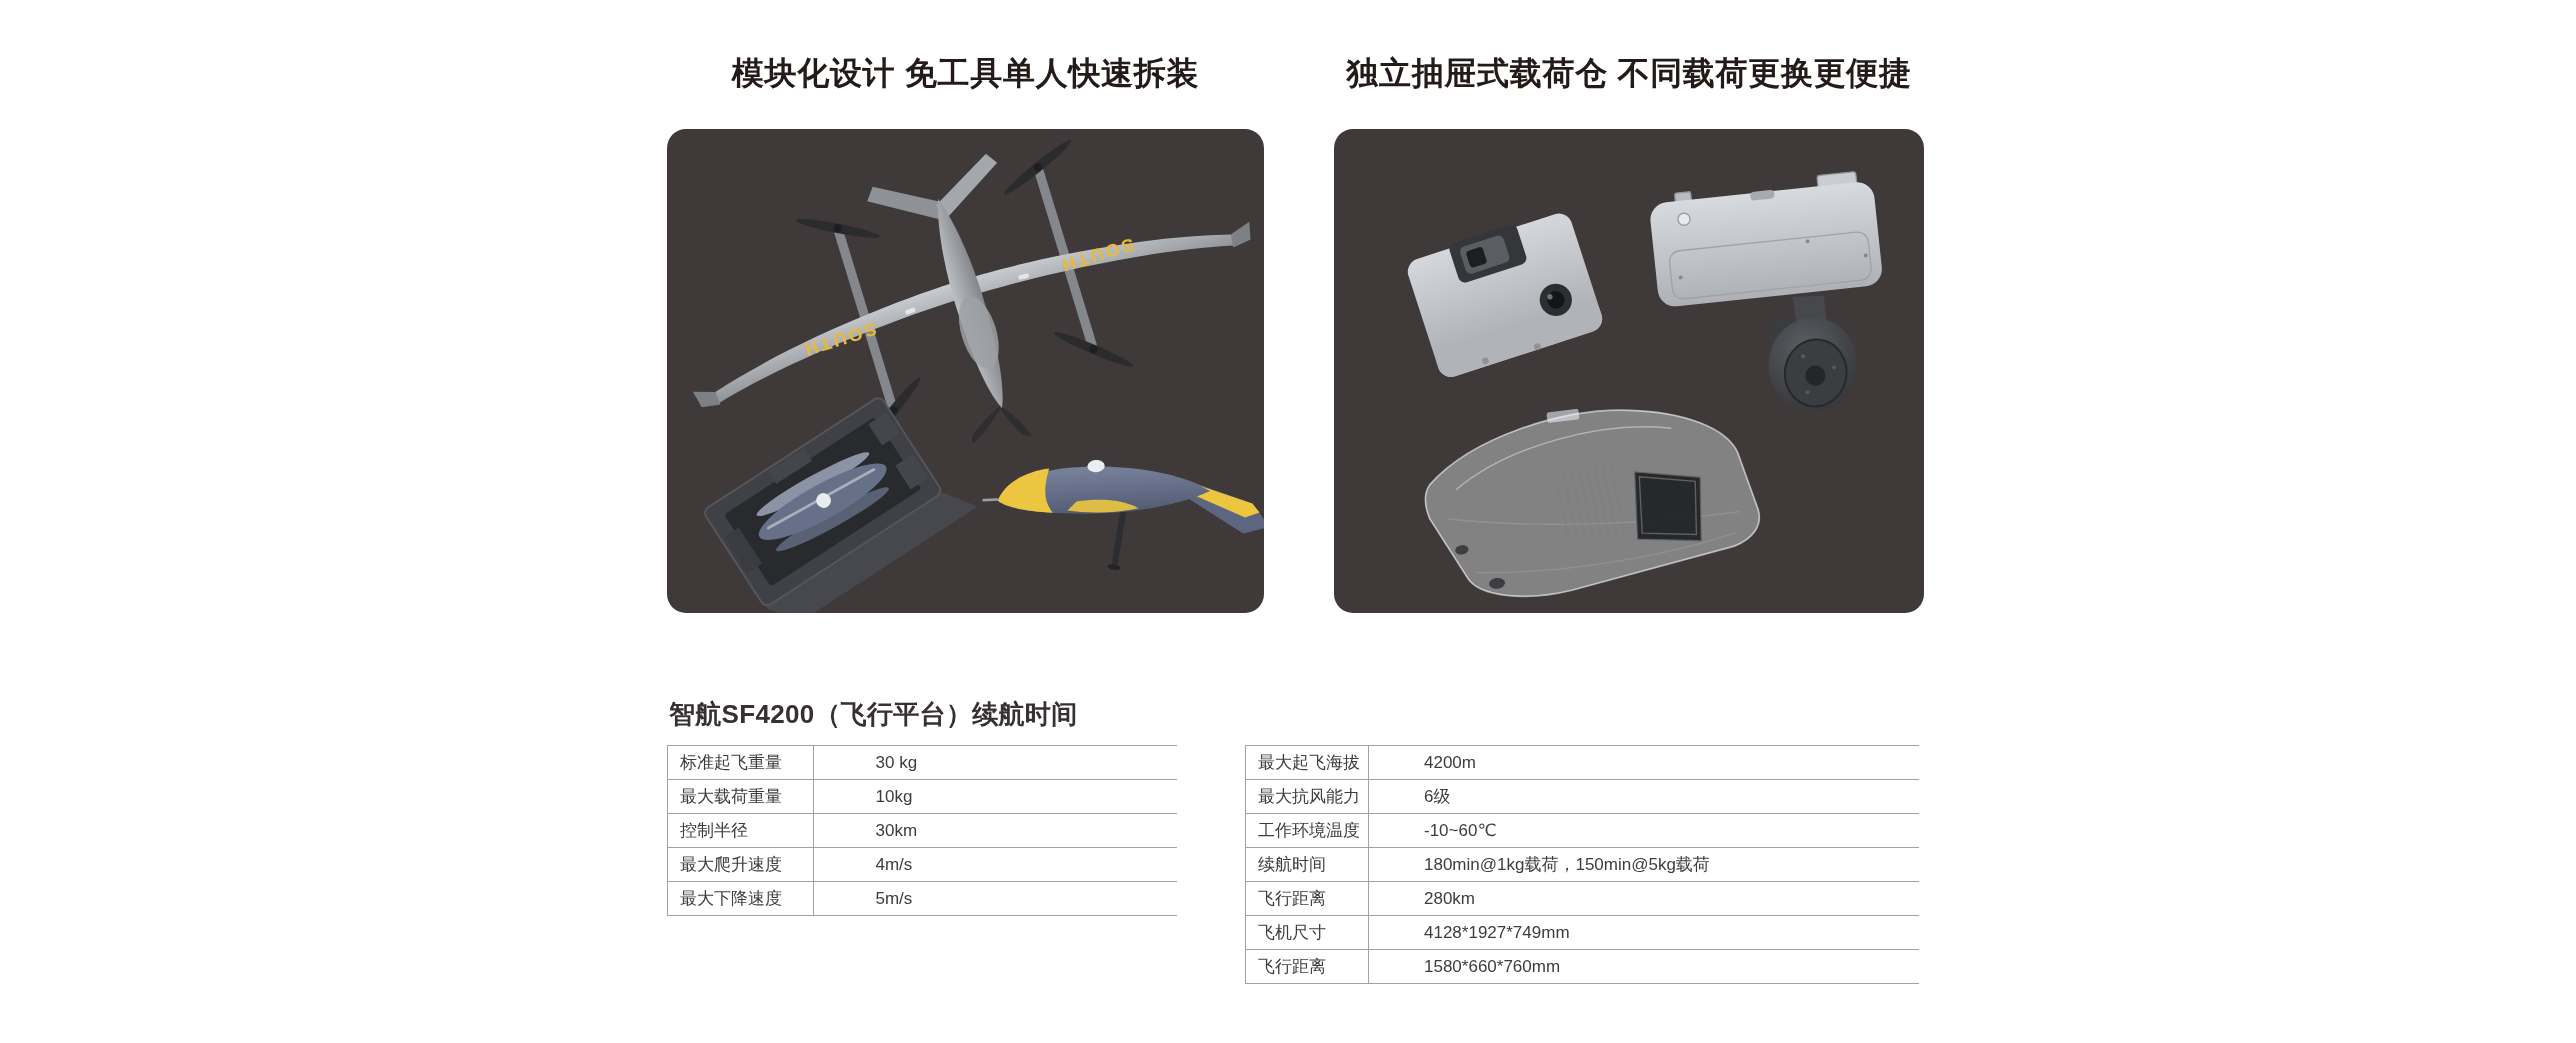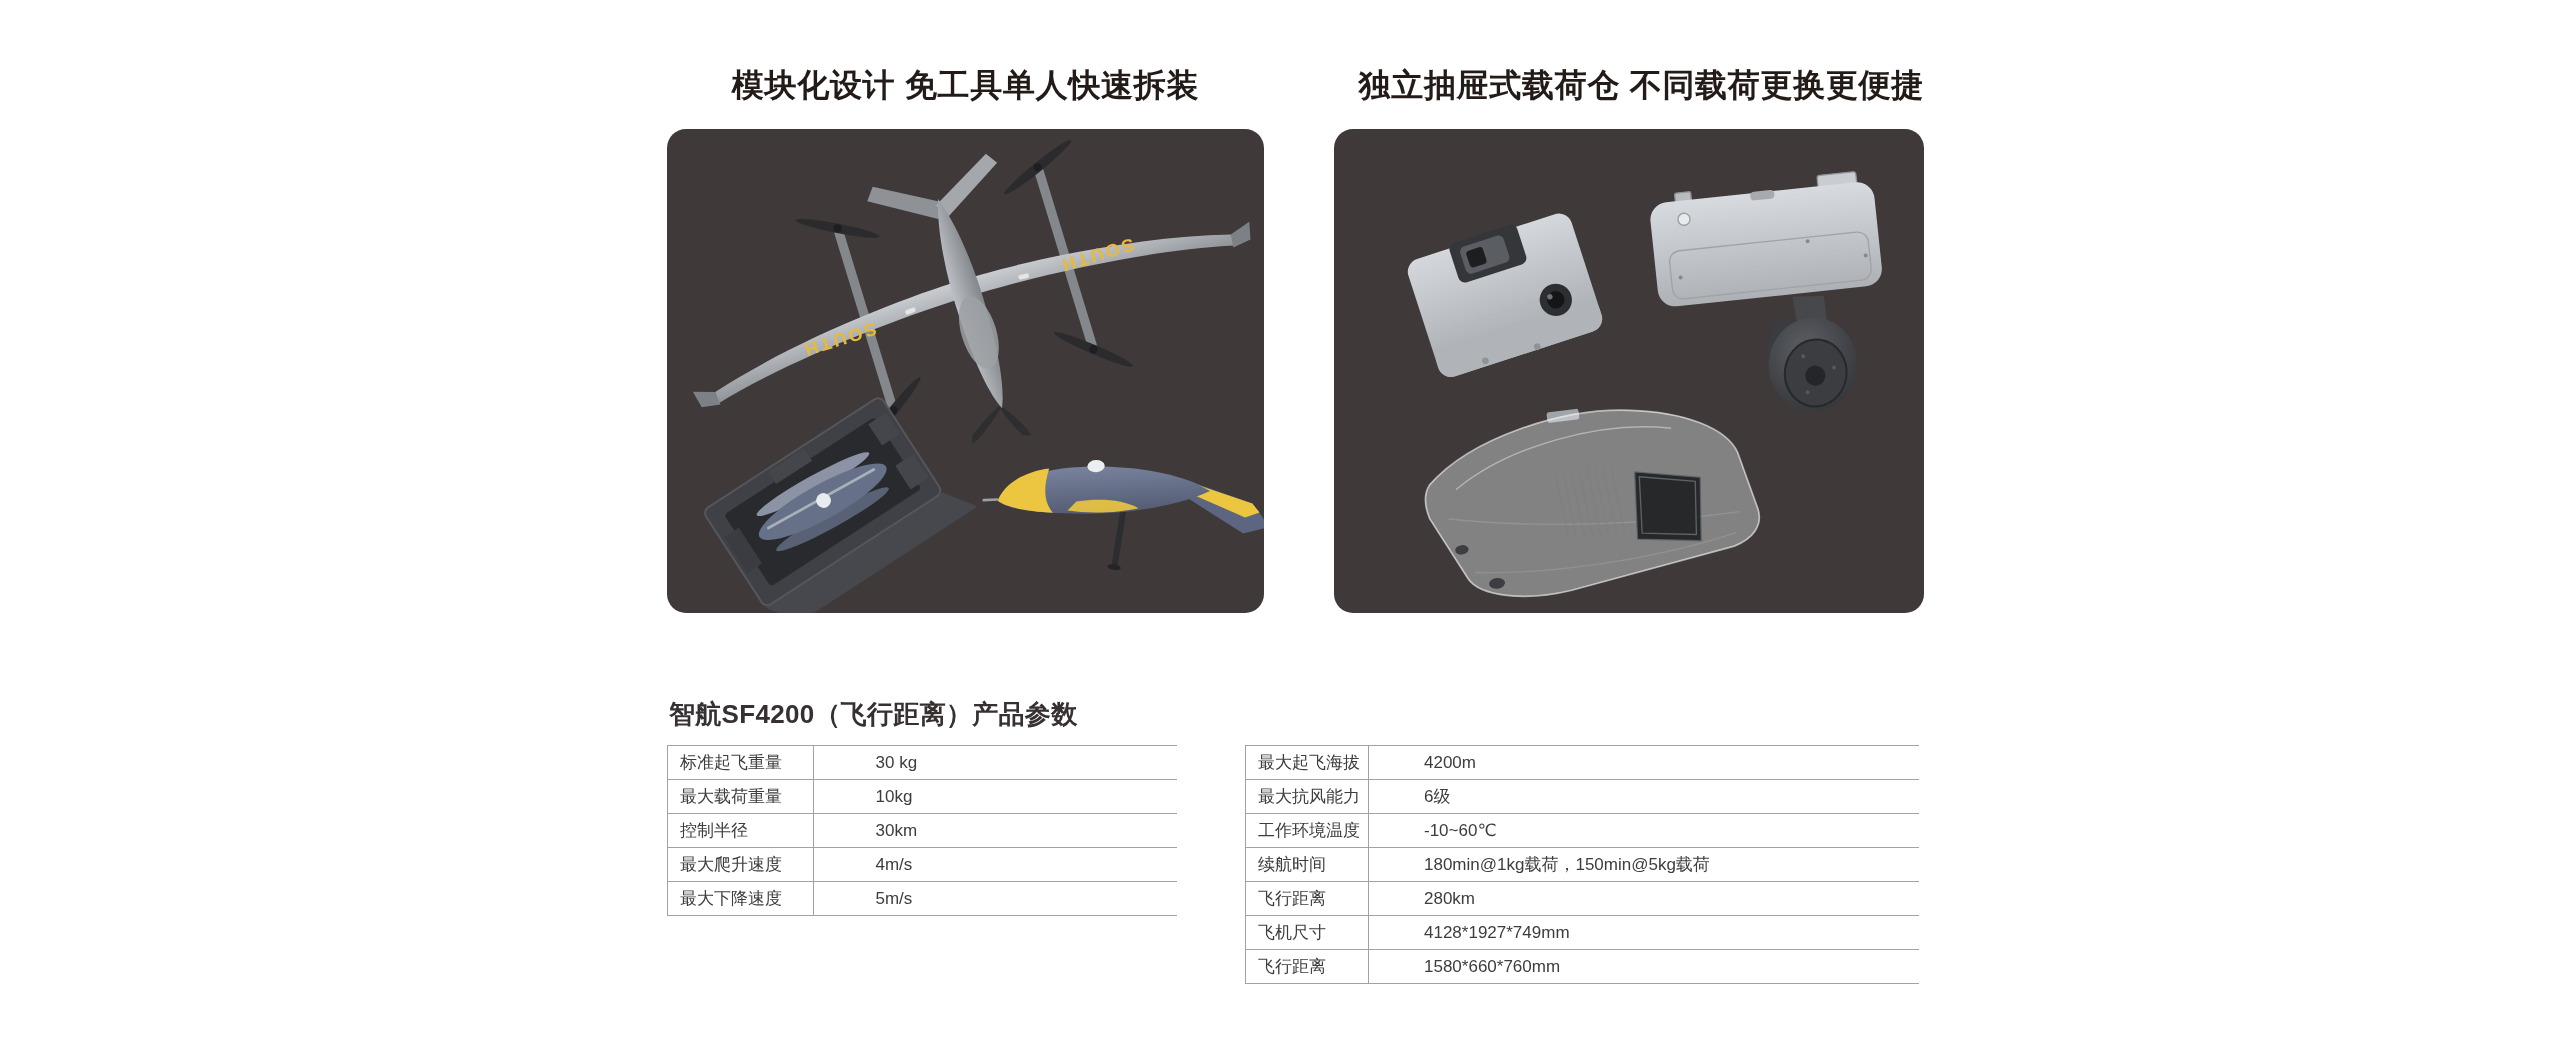--- a/index.html
+++ b/index.html
@@ -11,24 +11,24 @@
   }
   *{margin:0;padding:0;box-sizing:border-box;}
   html,body{background:#ffffff;}
   body{
     width:2576px;height:1044px;position:relative;overflow:hidden;
     font-family:"Liberation Sans","DejaVu Sans",sans-serif;
   }
   .feature-heading{
     position:absolute;top:54px;height:38px;
     font-size:32px;font-weight:900;line-height:38px;text-align:center;
-    color:var(--heading-color);letter-spacing:0.7px;white-space:nowrap;margin-top:12px;
+    color:var(--heading-color);letter-spacing:0.7px;white-space:nowrap;
   }
   #heading-left{left:667px;width:597px;}
-  #heading-right{left:1334px;width:590px;text-align:right;}
+  #heading-right{left:1334px;width:590px;}
   .image-panel{
     position:absolute;top:129px;height:484px;background:var(--panel-bg);
     border-radius:19px;overflow:hidden;
   }
   #panel-left{left:667px;width:597px;}
   #panel-right{left:1334px;width:590px;}
   .image-panel svg{display:block;width:100%;height:100%;}
   .spec-title{
     position:absolute;left:669px;top:698px;width:805px;
     font-size:26px;line-height:32px;font-weight:700;color:var(--title-color);
@@ -237,21 +237,21 @@
             <line x1="22" y1="-57" x2="30" y2="48"></line>
         </g>
         <path d="M 56,-42 L 152,-22 L 142,72 L 48,58 Z" fill="rgba(25,27,30,0.88)" stroke="rgba(95,99,105,0.8)" stroke-width="2"></path>
         <path d="M 62,-34 L 144,-17 L 136,62 L 56,50 Z" fill="none" stroke="rgba(200,205,210,0.35)" stroke-width="2"></path>
         <ellipse cx="-168" cy="98" rx="12" ry="8" fill="#3c3e42"></ellipse>
         <ellipse cx="-214" cy="42" rx="10" ry="7" fill="#3c3e42"></ellipse>
       </g>
     </svg>
   </div>
 
-  <h3 class="spec-title">智航SF4200（飞行距离）产品参数</h3>
+  <h3 class="spec-title">智航SF4200（飞行平台）续航时间</h3>
 
   <div class="spec-table" id="spec-table-left">
     <div class="spec-row">
       <div class="spec-label">标准起飞重量</div>
       <div class="spec-value">30 kg</div>
     </div>
     <div class="spec-row">
       <div class="spec-label">最大载荷重量</div>
       <div class="spec-value">10kg</div>
     </div>

